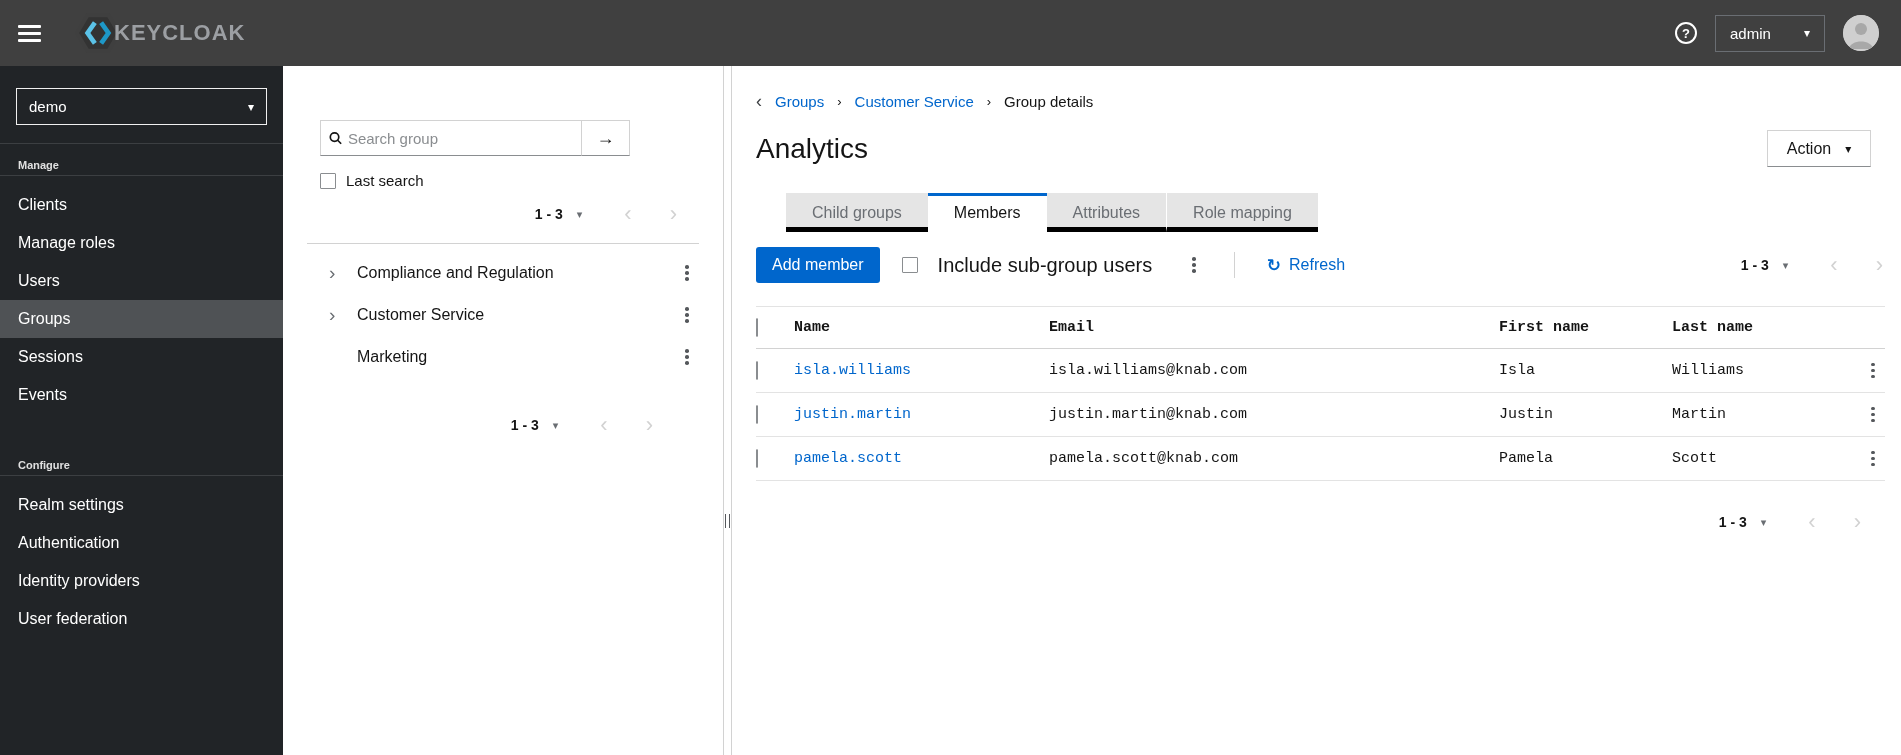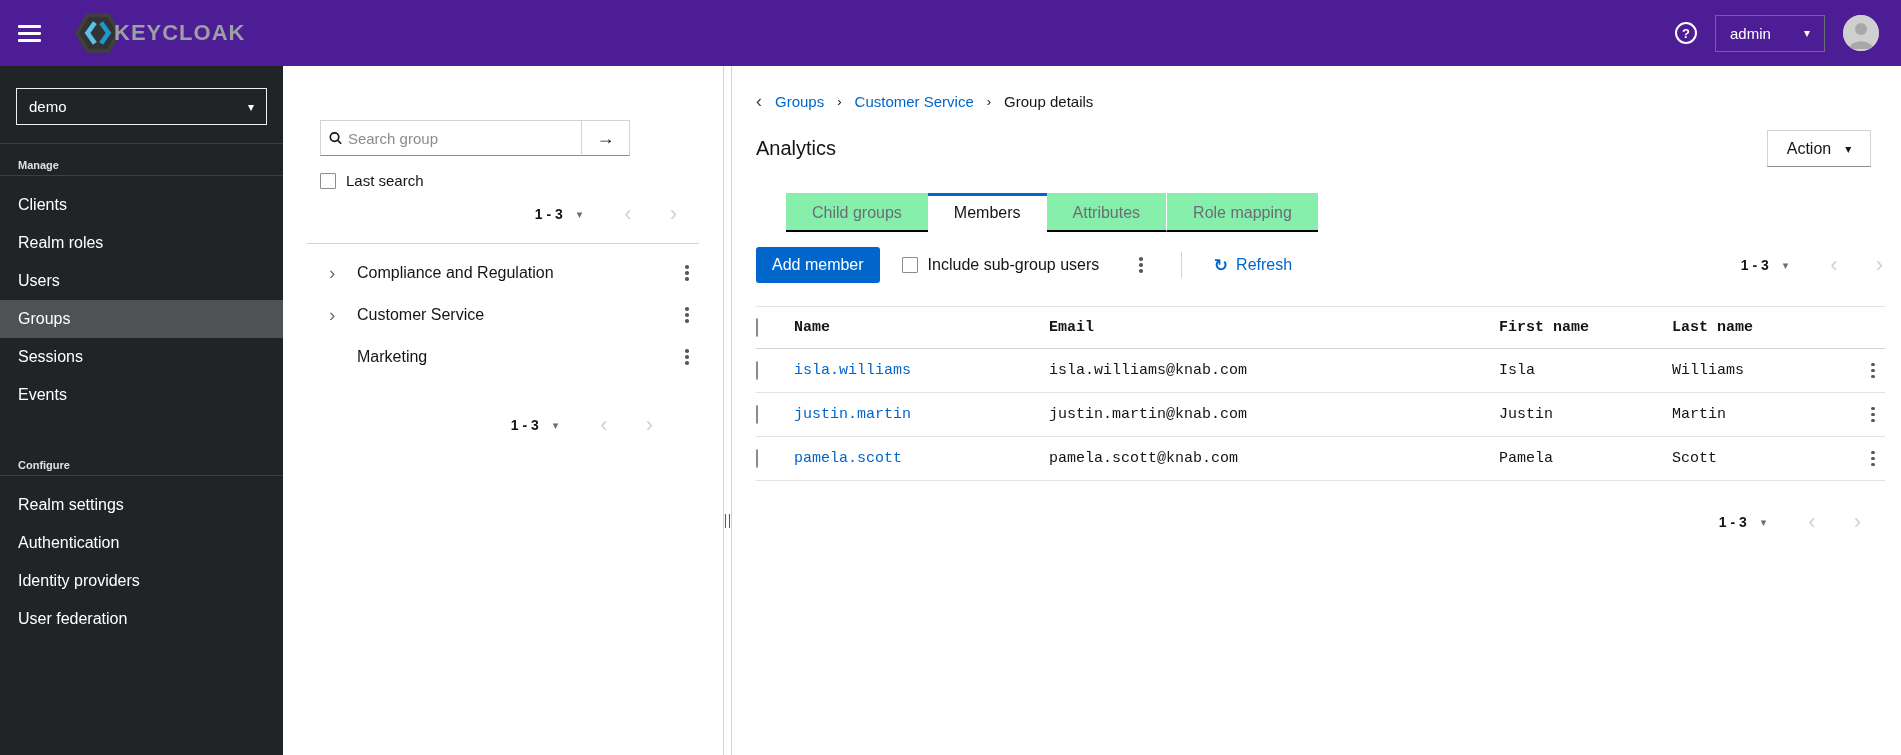--- a/index.html
+++ b/index.html
@@ -1,21 +1,21 @@
 <!DOCTYPE html>
 <html><head>
 <meta charset="utf-8">
 <style>
   * { margin:0; padding:0; box-sizing:border-box; }
   html,body { width:1901px; height:755px; overflow:hidden; background:#fff;
               font-family:"Liberation Sans","DejaVu Sans",sans-serif; color:#151515; }
   .app { width:1901px; height:755px; display:flex; flex-direction:column; }
 
   
-  .masthead { height:66px; background:#4c1d95; display:flex; align-items:center;
+  .masthead { height:66px; background:#404040; display:flex; align-items:center;
               justify-content:space-between; padding:0 22px 0 18px; flex:0 0 66px; }
   .mast-left { display:flex; align-items:center; }
   .hamburger { width:28px; height:24px; display:flex; flex-direction:column; justify-content:center;
                gap:4px; background:none; border:none; cursor:pointer; margin-right:28px; }
   .hamburger span { display:block; width:23px; height:3px; background:#fff; border-radius:1px; }
   .brand { display:flex; align-items:center; }
   .brand-text { color:#9c9fa3; font-size:22px; font-weight:bold; letter-spacing:1px; margin-left:-8px; }
   .mast-right { display:flex; align-items:center; gap:18px; }
   .help-icon { width:22px; height:22px; border:2px solid #fff; border-radius:50%; color:#fff;
                font-size:13px; font-weight:bold; display:flex; align-items:center; justify-content:center; }
@@ -79,38 +79,38 @@
 
   
   .main { flex:1; background:#fff; padding:0 16px 0 24px; min-width:0; }
   .breadcrumb { display:flex; align-items:center; margin-top:26px; font-size:15px; gap:13px; }
   .breadcrumb .back { font-size:18px; color:#3c3f42; cursor:pointer; line-height:1; }
   .breadcrumb a { color:#0066cc; text-decoration:none; cursor:pointer; }
   .breadcrumb .sep { font-size:13px; color:#151515; }
   .breadcrumb .current { color:#151515; }
 
   .title-row { display:flex; align-items:center; justify-content:space-between; margin-top:20px; }
-  .page-title { font-size:20px; font-weight:500; color:#151515; }
+  .page-title { font-size:28px; font-weight:500; color:#151515; }
   .action-btn { height:37px; min-width:104px; background:#fff; border:1px solid #d2d2d2;
                 border-bottom-color:#8a8d90; font-size:16px; color:#151515; display:flex;
                 align-items:center; justify-content:center; gap:14px; padding:0 14px;
                 cursor:pointer; margin-right:14px; font-family:inherit; }
   .action-btn .caret { font-size:12px; color:#151515; }
 
   .tabs { display:flex; margin:26px 0 0 30px; }
-  .tab { height:39px; line-height:39px; padding:0 26px; font-size:16px; background:#86efac;
-         color:#6a6e73; border-bottom:2px solid #000000; cursor:pointer; }
+  .tab { height:39px; line-height:39px; padding:0 26px; font-size:16px; background:#e5e5e5;
+         color:#6a6e73; border-bottom:5px solid #000000; cursor:pointer; }
   .tab.gap-left { border-left:1px solid #fff; }
   .tab.active { background:#fff; color:#151515; border-bottom:none;
                 border-top:3px solid #0066cc; line-height:34px; }
 
   .toolbar { display:flex; align-items:center; margin-top:15px; }
   .btn-primary { height:36px; background:#0066cc; color:#fff; border:none; border-radius:3px;
                  font-size:16px; padding:0 16px; cursor:pointer; font-family:inherit; }
-  .include-row { display:flex; align-items:center; gap:10px; margin-left:22px; font-size:16px;text-align:center; }
+  .include-row { display:flex; align-items:center; gap:20px; margin-left:22px; font-size:20px;text-align:center; }
   .toolbar .kebab { margin-left:36px; }
   .vr { width:1px; height:26px; background:#d2d2d2; margin-left:34px; }
   .refresh { display:flex; align-items:center; gap:8px; margin-left:32px; color:#0066cc;
              font-size:16px; background:none; border:none; cursor:pointer; font-family:inherit; }
   .refresh .refresh-glyph { font-size:17px; font-weight:bold; }
   .toolbar-pag { margin-left:auto; margin-right:2px; }
 
   table.members { width:100%; border-collapse:collapse; margin-top:23px; table-layout:fixed;font-family:Liberation Mono, monospace; }
   table.members col.c-cb { width:38px; } table.members col.c-name { width:255px; }
   table.members col.c-email { width:450px; } table.members col.c-first { width:173px; }
@@ -168,21 +168,21 @@
         <div class="realm-select">
           <span>demo</span>
           <span class="caret">▾</span>
         </div>
       </div>
 
       <div class="nav-section">
         <div class="nav-section-title">Manage</div>
         <ul class="nav-list">
           <li>Clients</li>
-          <li>Realm roles</li>
+          <li>Manage roles</li>
           <li>Users</li>
           <li class="active">Groups</li>
           <li>Sessions</li>
           <li>Events</li>
         </ul>
       </div>
 
       <div class="nav-section section-configure">
         <div class="nav-section-title">Configure</div>
         <ul class="nav-list">

